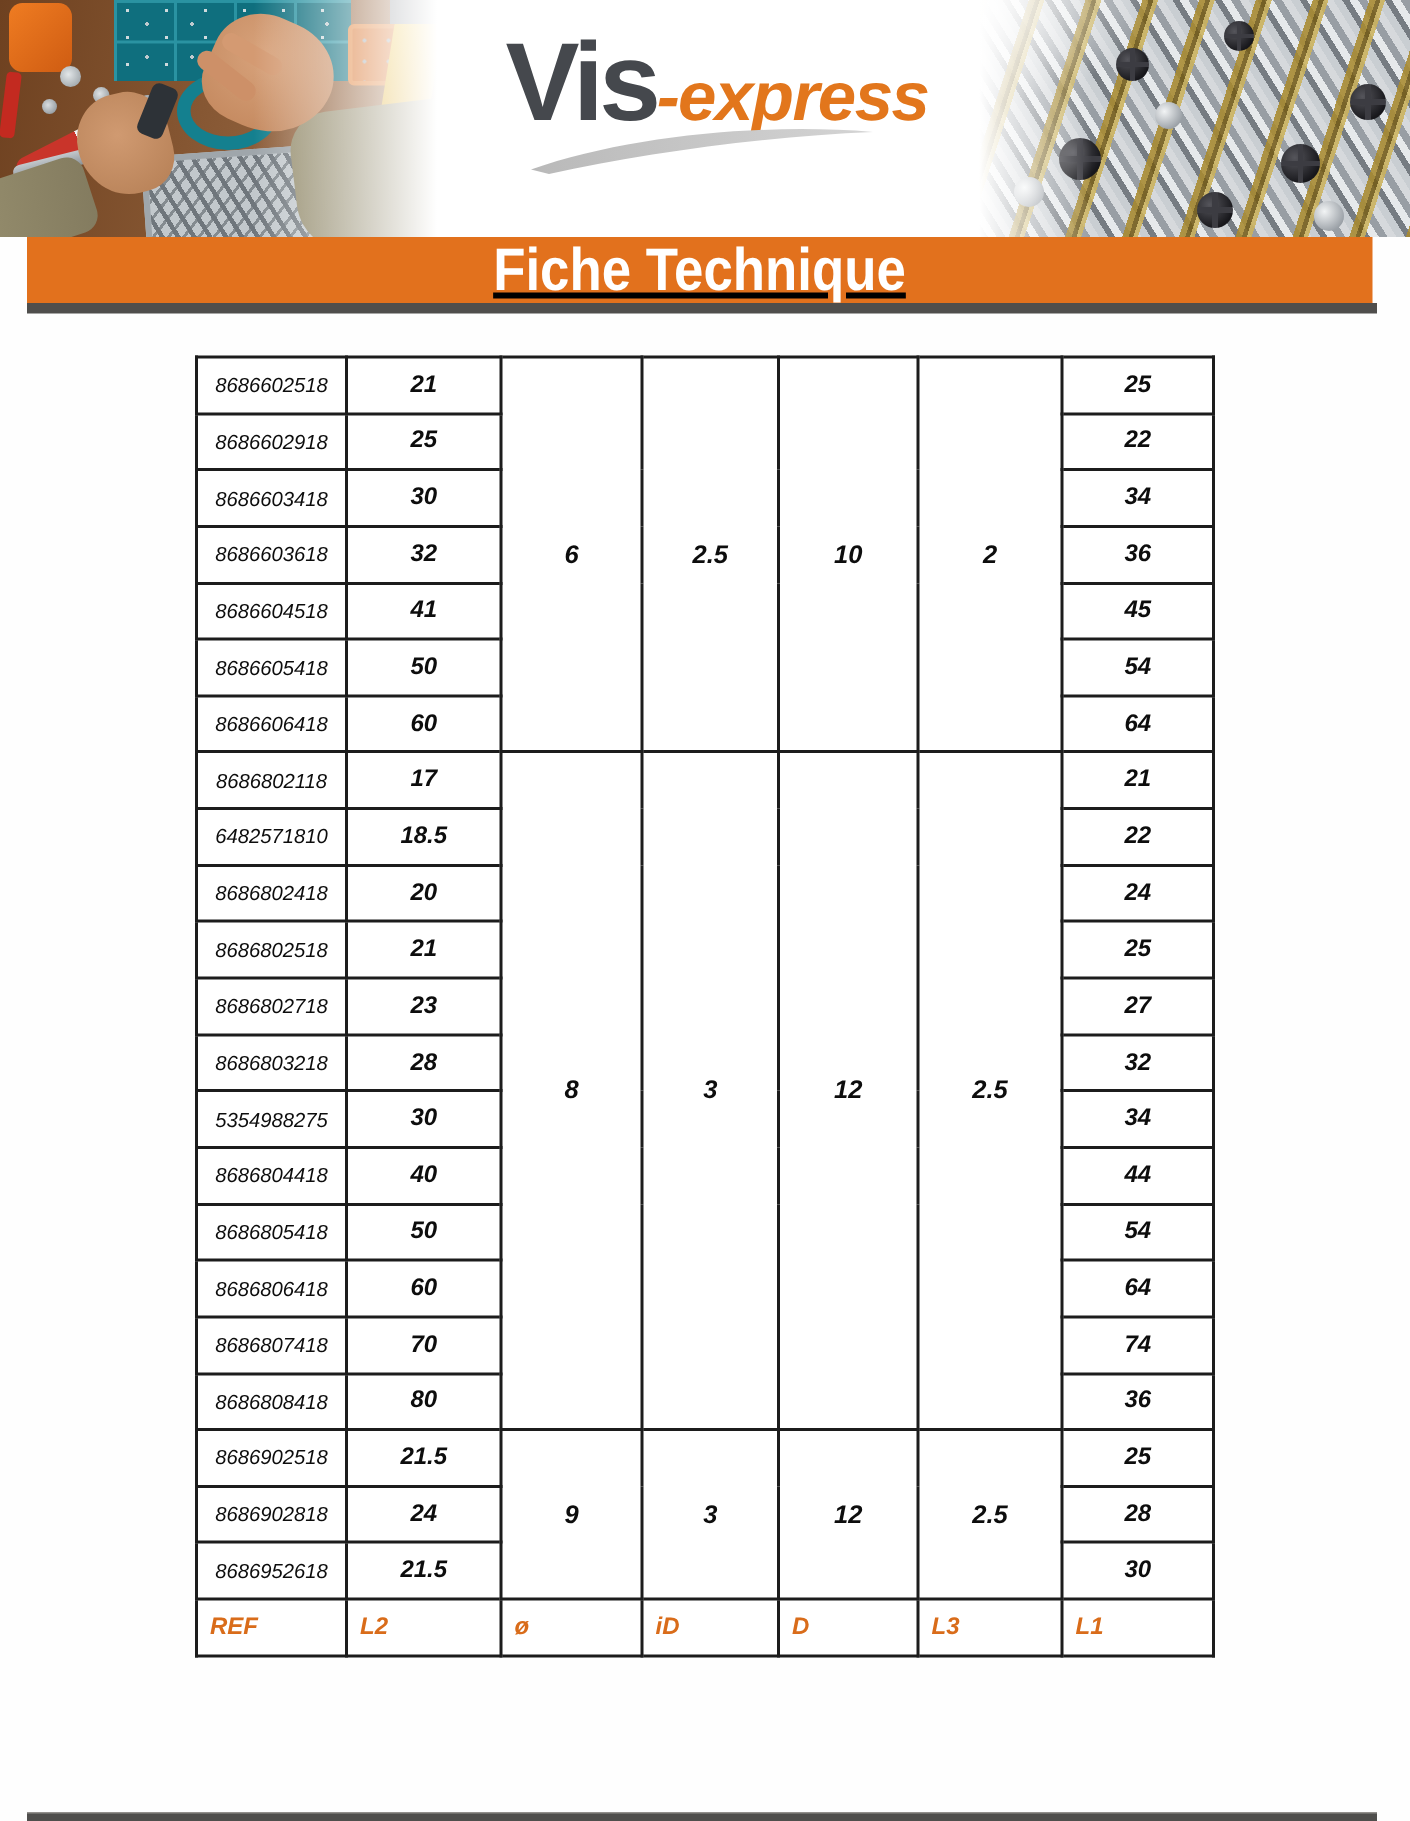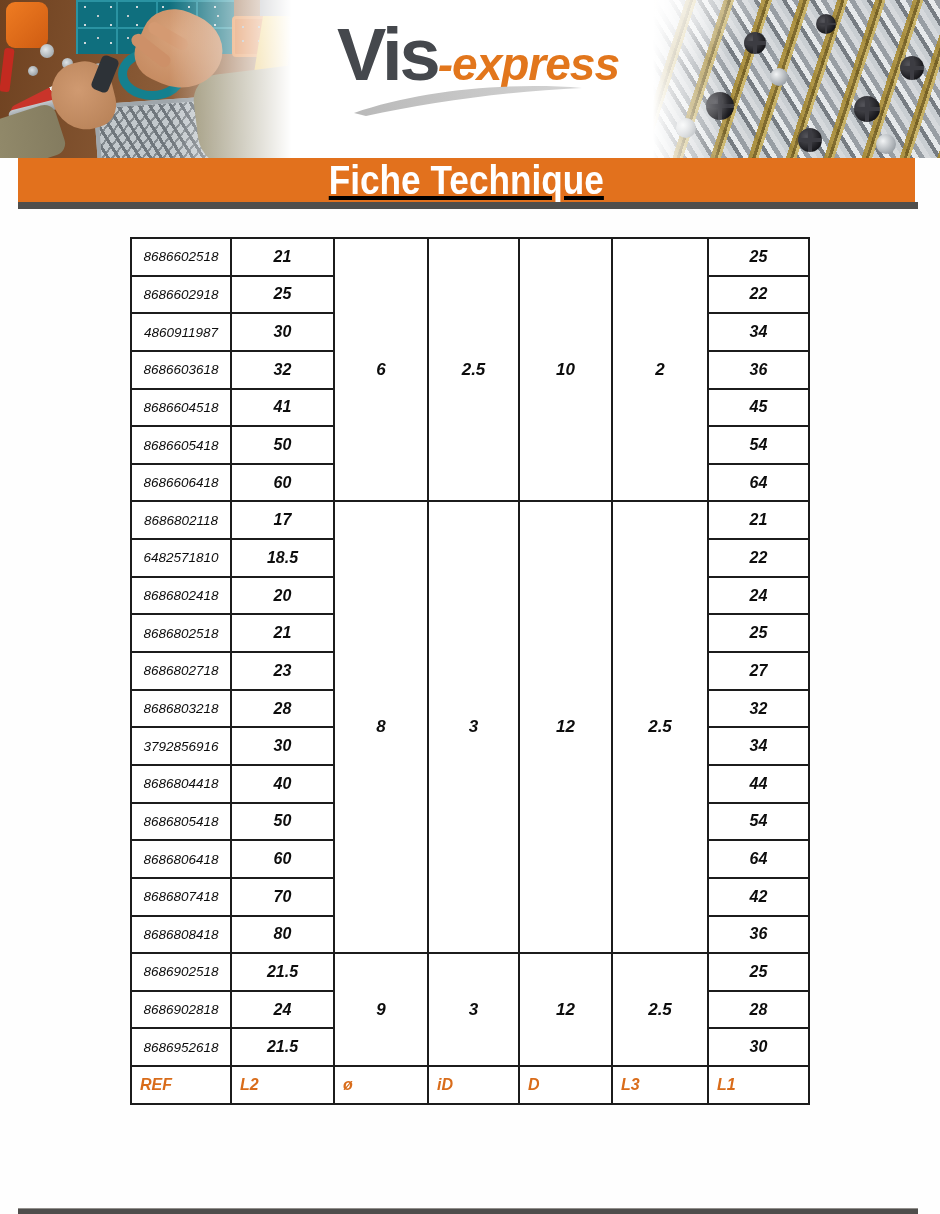--- a/index.html
+++ b/index.html
@@ -187,21 +187,21 @@
           <td class="merged" rowspan="7">10</td>
           <td class="merged" rowspan="7">2</td>
           <td class="l1-cell">25</td>
         </tr>
         <tr>
           <td class="ref-cell">8686602918</td>
           <td class="l2-cell">25</td>
           <td class="l1-cell">22</td>
         </tr>
         <tr>
-          <td class="ref-cell">4860911987</td>
+          <td class="ref-cell">8686603418</td>
           <td class="l2-cell">30</td>
           <td class="l1-cell">34</td>
         </tr>
         <tr>
           <td class="ref-cell">8686603618</td>
           <td class="l2-cell">32</td>
           <td class="l1-cell">36</td>
         </tr>
         <tr>
           <td class="ref-cell">8686604518</td>
@@ -246,21 +246,21 @@
           <td class="ref-cell">8686802718</td>
           <td class="l2-cell">23</td>
           <td class="l1-cell">27</td>
         </tr>
         <tr>
           <td class="ref-cell">8686803218</td>
           <td class="l2-cell">28</td>
           <td class="l1-cell">32</td>
         </tr>
         <tr>
-          <td class="ref-cell">3792856916</td>
+          <td class="ref-cell">5354988275</td>
           <td class="l2-cell">30</td>
           <td class="l1-cell">34</td>
         </tr>
         <tr>
           <td class="ref-cell">8686804418</td>
           <td class="l2-cell">40</td>
           <td class="l1-cell">44</td>
         </tr>
         <tr>
           <td class="ref-cell">8686805418</td>
@@ -268,21 +268,21 @@
           <td class="l1-cell">54</td>
         </tr>
         <tr>
           <td class="ref-cell">8686806418</td>
           <td class="l2-cell">60</td>
           <td class="l1-cell">64</td>
         </tr>
         <tr>
           <td class="ref-cell">8686807418</td>
           <td class="l2-cell">70</td>
-          <td class="l1-cell">42</td>
+          <td class="l1-cell">74</td>
         </tr>
         <tr>
           <td class="ref-cell">8686808418</td>
           <td class="l2-cell">80</td>
           <td class="l1-cell">36</td>
         </tr>
         <tr>
           <td class="ref-cell">8686902518</td>
           <td class="l2-cell">21.5</td>
           <td class="merged" rowspan="3">9</td>

